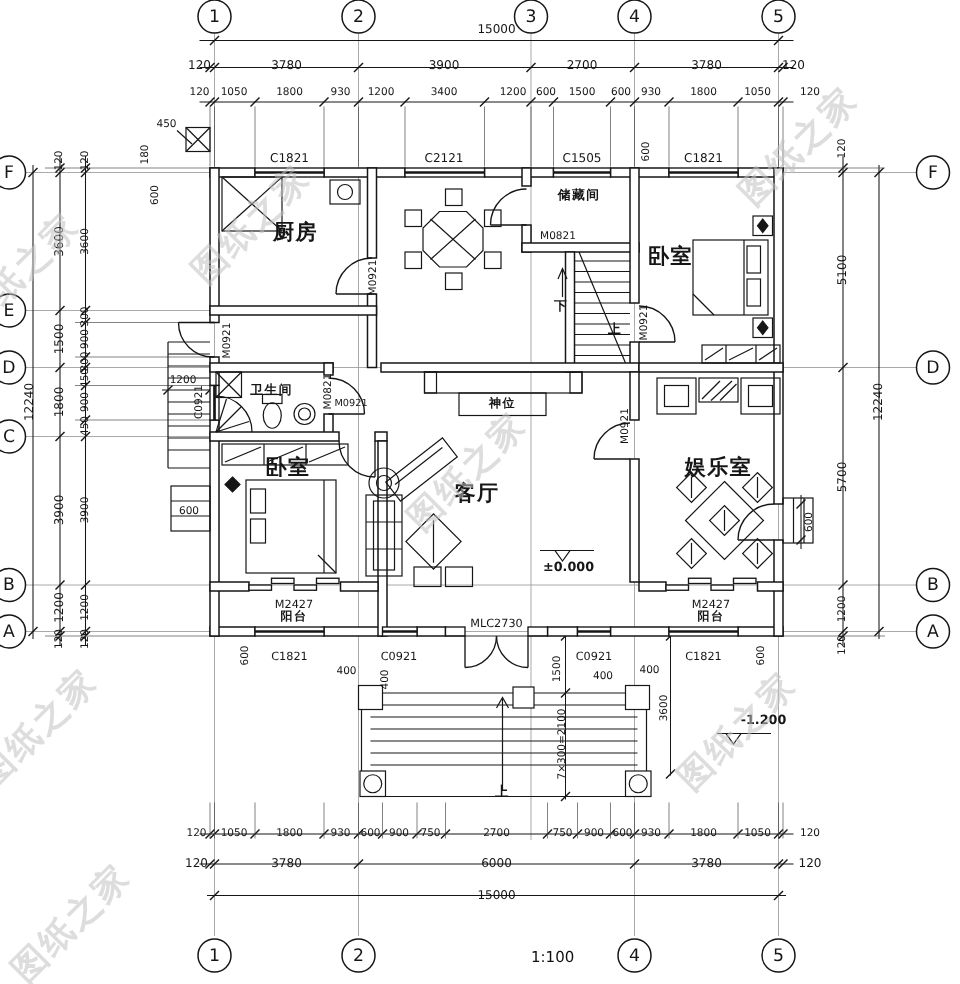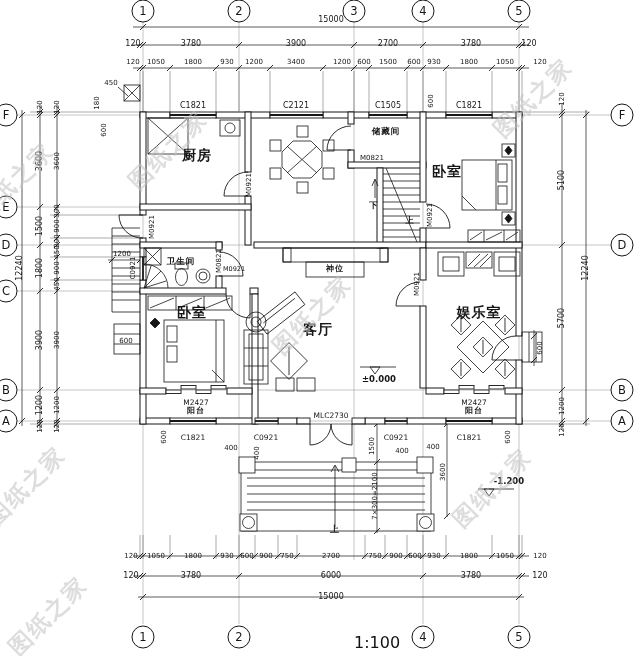--- a/index.html
+++ b/index.html
@@ -8,21 +8,21 @@
   #plan-svg{position:absolute;left:0;top:0;z-index:1;}
   .ann{position:absolute;transform:translate(-50%,-50%);color:#161616;font-size:8px;
        line-height:1;white-space:nowrap;z-index:3;}
   .ann.room{font-size:14px;font-weight:600;letter-spacing:1px;}
   .ann.lvl{font-size:8.5px;font-weight:600;}
   .ann.bub{width:21px;height:21px;border:1.2px solid #161616;border-radius:50%;
            background:#fff;text-align:center;line-height:21px;font-size:11.5px;z-index:4;}
   .ann.wm{font-size:23px;font-weight:700;color:#c3c3c3;opacity:.55;z-index:6;letter-spacing:2px;}
   #plan-title{position:absolute;left:276px;top:629px;z-index:4;font-size:14px;font-weight:700;
               color:#111;border-bottom:2px solid #111;padding:0 3px 2px 3px;letter-spacing:2px;}
-  #plan-scale{position:absolute;left:354px;top:633px;z-index:4;font-size:16px;color:#111;}
+  #plan-scale{position:absolute;left:354px;top:633px;z-index:4;font-size:10px;color:#111;}
 </style>
 </head>
 <body>
 
 <div id="stage">
 
   <svg id="plan-svg" width="640" height="656">
 
     <g stroke="#989898" stroke-width="0.55">
       <line x1="143" y1="22" x2="143" y2="624"></line>

